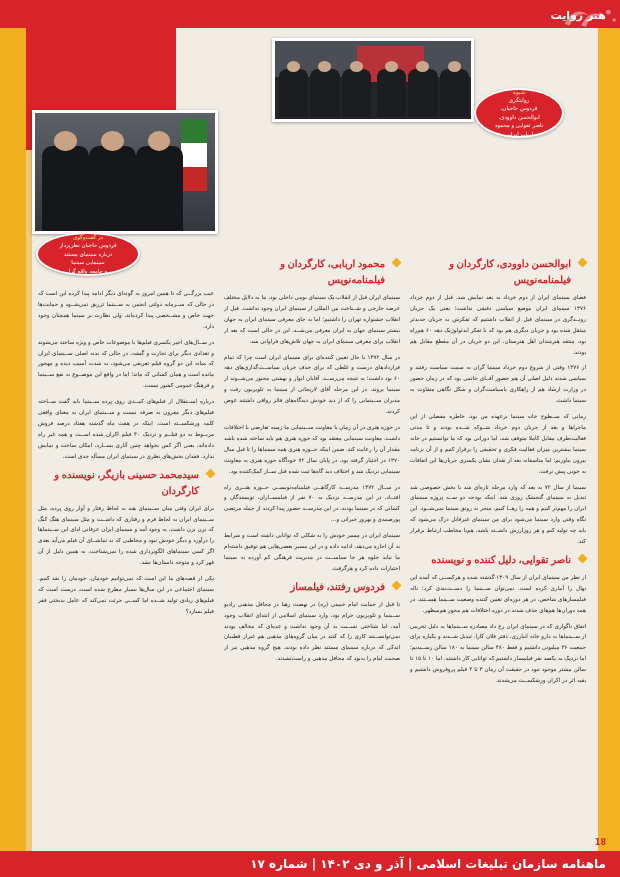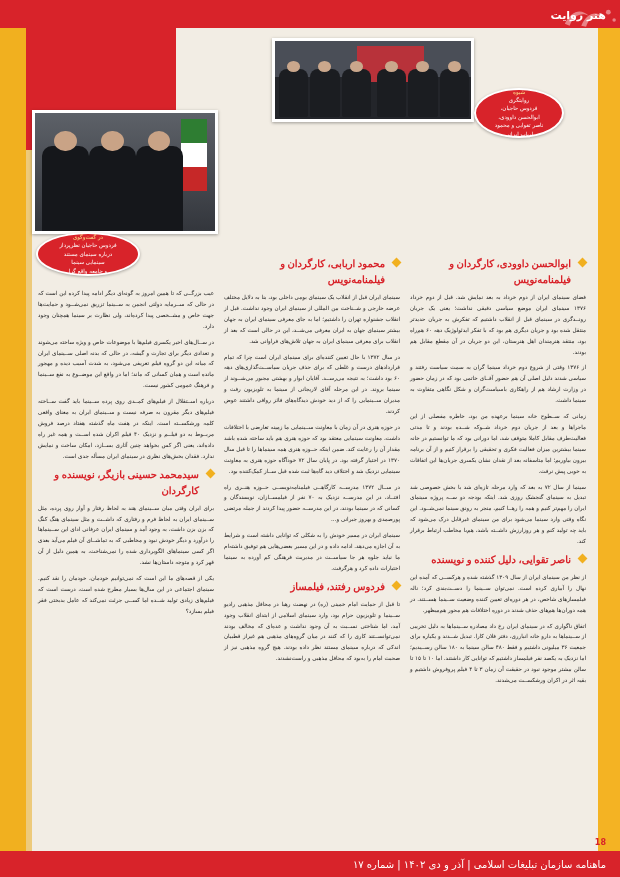--- a/index.html
+++ b/index.html
@@ -119,21 +119,21 @@
   .spacer-photo{height:96px;}
   .spacer-photo-left{height:128px;}
 
   .footer{
     position:absolute;bottom:0;right:0;width:620px;height:26px;
     background:#d8232a;
     color:#fff;
     display:flex;align-items:center;
     box-sizing:border-box;
   }
-  .footer .f-right{position:absolute;right:14px;font-size:10px;}
+  .footer .f-right{position:absolute;right:14px;font-size:12px;font-weight:bold;}
   .page-num{
     position:absolute;right:14px;bottom:30px;font-size:8px;color:#d8232a;font-weight:bold;
   }
   .orn{
     position:absolute;right:2px;top:2px;width:58px;height:30px;opacity:.8;
   }
 </style>
 </head>
 <body>
 

